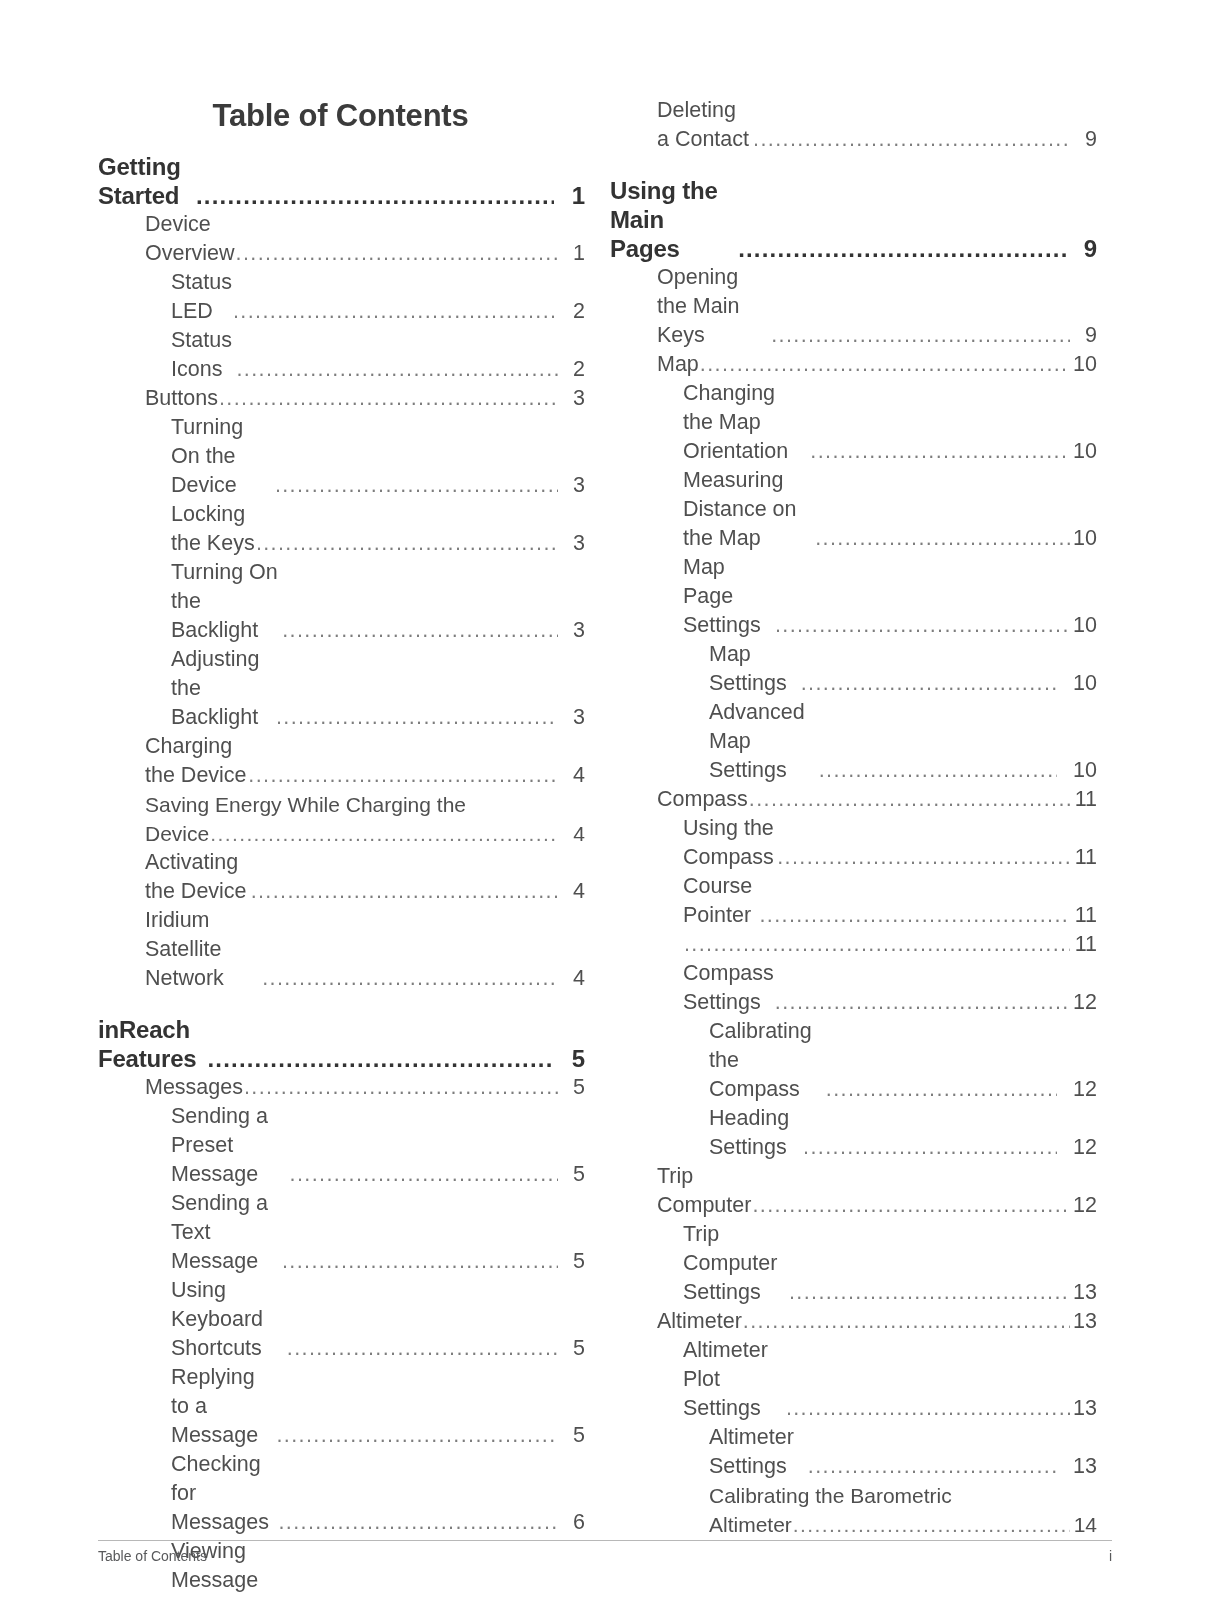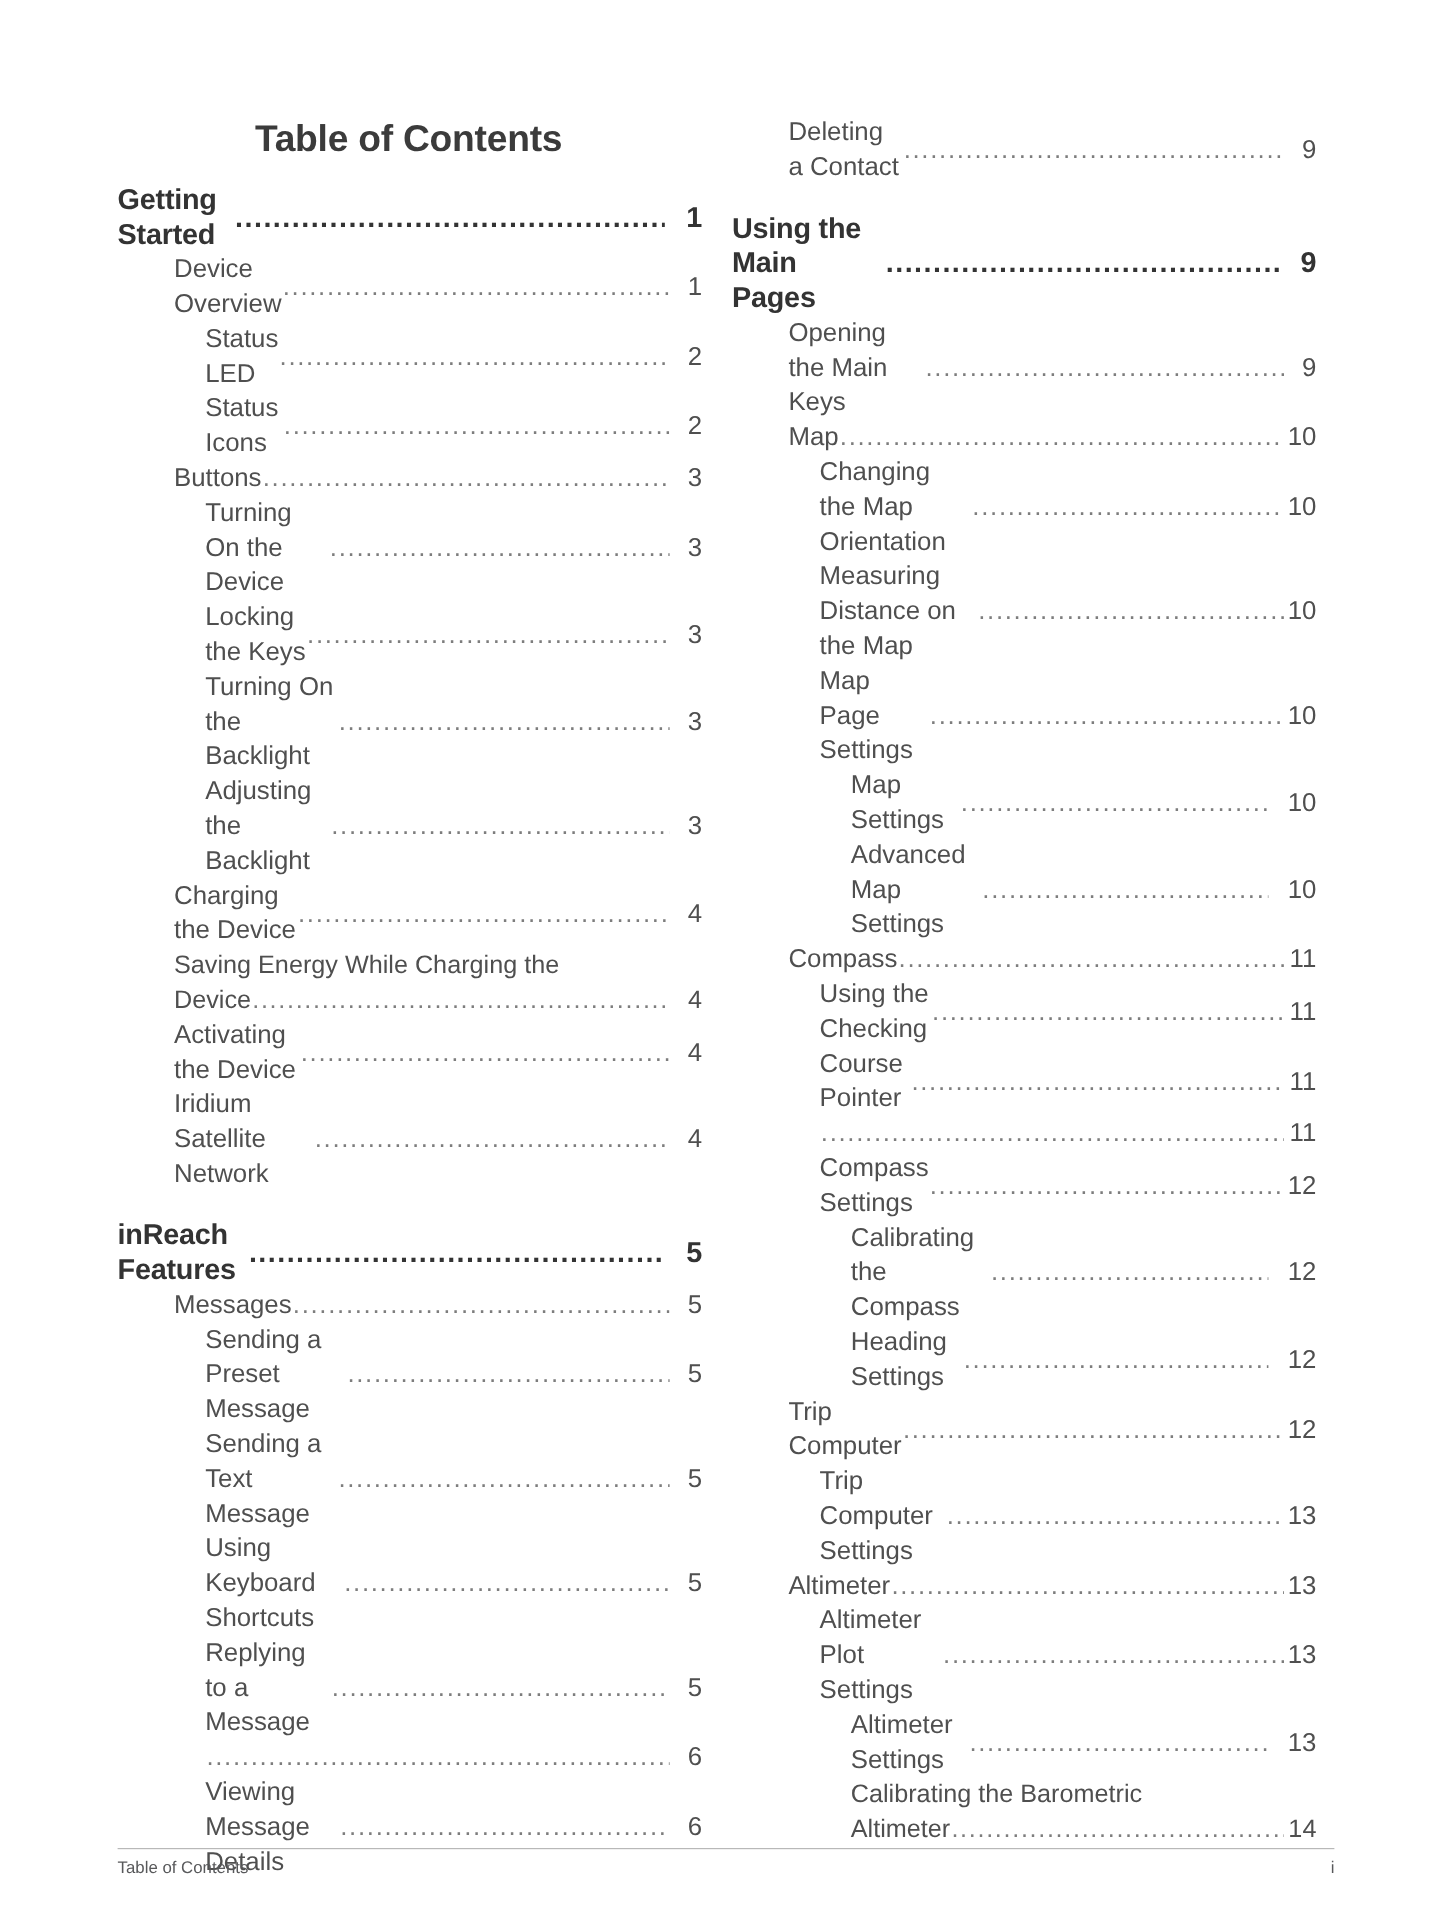--- a/index.html
+++ b/index.html
@@ -46,21 +46,21 @@
   }
   .col-left  { left: 98px; }
   .col-right { left: 610px; }
 
   .col-left .col-inner { padding-top: 56px; }
   .col-right .col-inner { padding-top: 0px; }
 
   
   .entry {
     display: flex;
-    align-items: center;
+    align-items: flex-end;
     width: 100%;
     box-sizing: border-box;
     line-height: 29px;
     font-size: 21.5px;
     color: #4f4f4f;
     white-space: nowrap;
   }
   .entry .label {
     flex: 0 1 auto;
     white-space: normal;
@@ -248,20 +248,21 @@
           <span class="label">Using Keyboard Shortcuts</span>
           <span class="leader">................................................................................</span>
           <span class="pageno">5</span>
         </div>
         <div class="entry lvl3">
           <span class="label">Replying to a Message</span>
           <span class="leader">................................................................................</span>
           <span class="pageno">5</span>
         </div>
         <div class="entry lvl3">
+          <span class="label">Checking for Messages</span>
           <span class="leader">................................................................................</span>
           <span class="pageno">6</span>
         </div>
         <div class="entry lvl3">
           <span class="label">Viewing Message Details</span>
           <span class="leader">................................................................................</span>
           <span class="pageno">6</span>
         </div>
       </div>
   </div>
@@ -312,21 +313,21 @@
           <span class="label">Advanced Map Settings</span>
           <span class="leader">................................................................................</span>
           <span class="pageno">10</span>
         </div>
         <div class="entry lvl2">
           <span class="label">Compass</span>
           <span class="leader">................................................................................</span>
           <span class="pageno">11</span>
         </div>
         <div class="entry lvl3">
-          <span class="label">Using the Checking</span>
+          <span class="label">Using the Compass</span>
           <span class="leader">................................................................................</span>
           <span class="pageno">11</span>
         </div>
         <div class="entry lvl3">
           <span class="label">Course Pointer</span>
           <span class="leader">................................................................................</span>
           <span class="pageno">11</span>
         </div>
         <div class="entry lvl3">
           <span class="leader">................................................................................</span>

